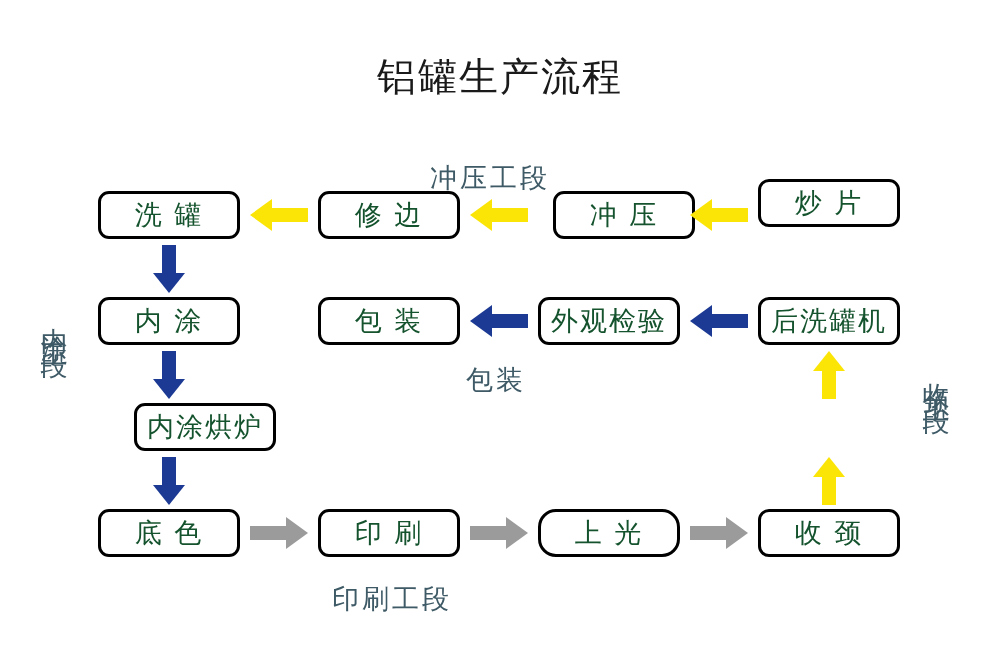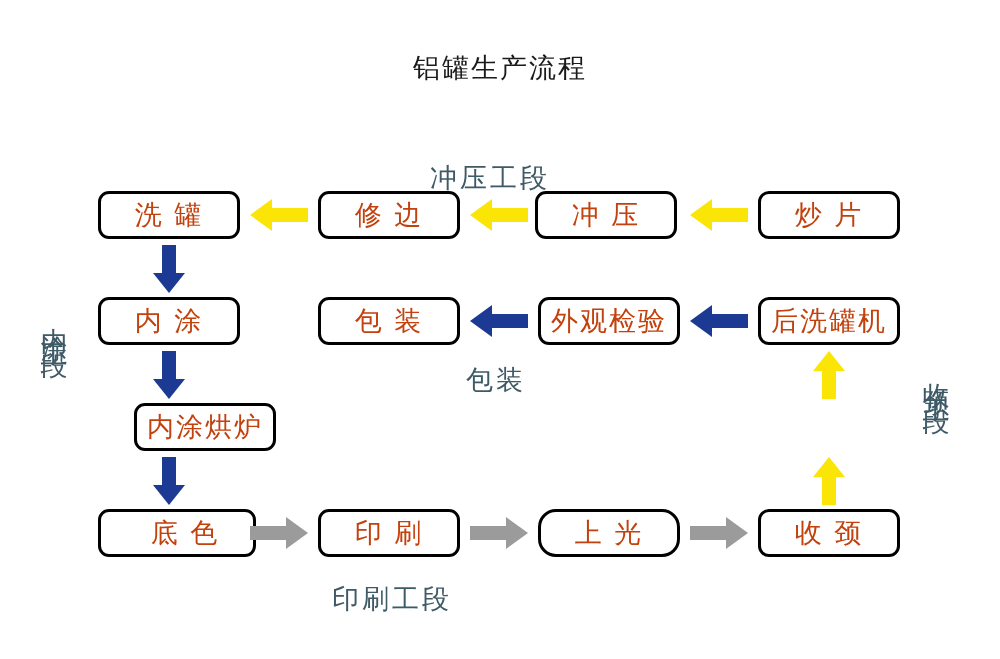--- a/index.html
+++ b/index.html
@@ -2,55 +2,55 @@
 <html style="--yellow: #FBE506; --navy: #1C3A94; --gray: #9B9B9B; --teal: #3E5A66; --box-border: #000000; --box-fill: #FFFFFF; --background: #FFFFFF;"><head>
 <meta charset="utf-8">
 <style>
   html,body{margin:0;padding:0;background:#fff;}
   #canvas{
     position:relative;width:1000px;height:659px;background:#fff;overflow:hidden;
     font-family:"DejaVu Sans","Liberation Sans",sans-serif;
   }
   .title{
     position:absolute;top:50px;left:0;width:1000px;text-align:center;
-    font-size:27px;color:#1a1a1a;letter-spacing:2px;font-weight:500;
+    font-size:39px;color:#1a1a1a;letter-spacing:2px;font-weight:500;
   }
   .section-label{
     position:absolute;font-size:27px;color:var(--teal);letter-spacing:3px;white-space:nowrap;
   }
   .section-label.vertical{
     writing-mode:vertical-rl;letter-spacing:8px;
   }
   #lbl-stamping{left:430px;top:144px;margin-top:16px;}
   #lbl-packaging{left:466px;top:362px;}
   #lbl-printing{left:332px;top:581px;}
   #lbl-inner-coating{left:36px;top:306px;}
   #lbl-necking{left:918px;top:362px;}
 
   .node{
     position:absolute;width:136px;height:42px;background:var(--box-fill);
     border:3px solid var(--box-border);border-radius:11px;
     display:flex;align-items:center;justify-content:center;
-    font-size:27px;color:#c2410c;letter-spacing:2px;white-space:pre;
+    font-size:27px;color:#14532d;letter-spacing:2px;white-space:pre;
   }
   
   #box-wash{left:98px;top:191px;}
   #box-trim{left:318px;top:191px;}
-  #box-stamp{left:535px;top:191px;text-align:right;}
-  #box-sheet{left:758px;top:191px;}
+  #box-stamp{left:553px;top:191px;text-align:right;}
+  #box-sheet{left:758px;top:179px;}
   
   #box-inner-coat{left:98px;top:297px;}
   #box-pack{left:318px;top:297px;}
   #box-inspect{left:538px;top:297px;}
   #box-post-wash{left:758px;top:297px;}
   
   #box-oven{left:98px;top:403px;margin-left:36px;}
   #box-leak{left:758px;top:403px;}
   
-  #box-base{left:98px;top:509px;padding-left:16px;}
+  #box-base{left:98px;top:509px;}
   #box-print{left:318px;top:509px;}
   #box-varnish{left:538px;top:509px;border-radius:18px;}
   #box-neck{left:758px;top:509px;}
 
   .arrow{position:absolute;display:flex;align-items:center;}
   .arrow .head,.arrow .shaft{display:block;}
   .c-yellow{--c:var(--yellow);}
   .c-navy{--c:var(--navy);}
   .c-gray{--c:var(--gray);}
 

